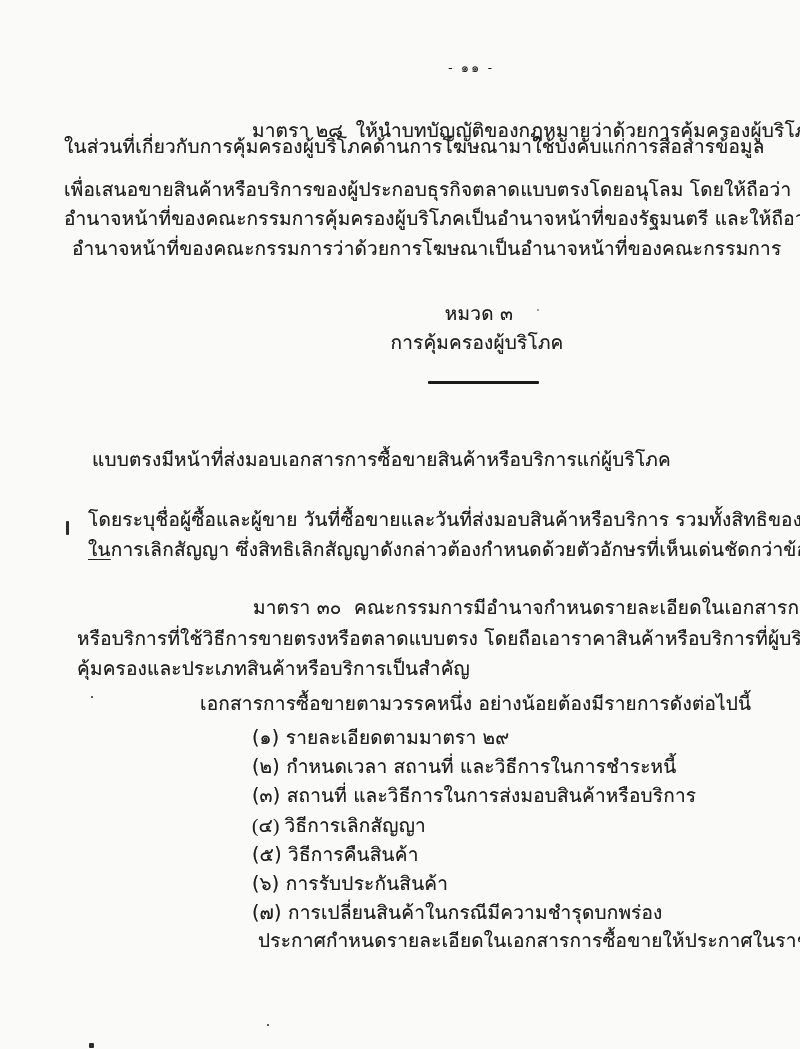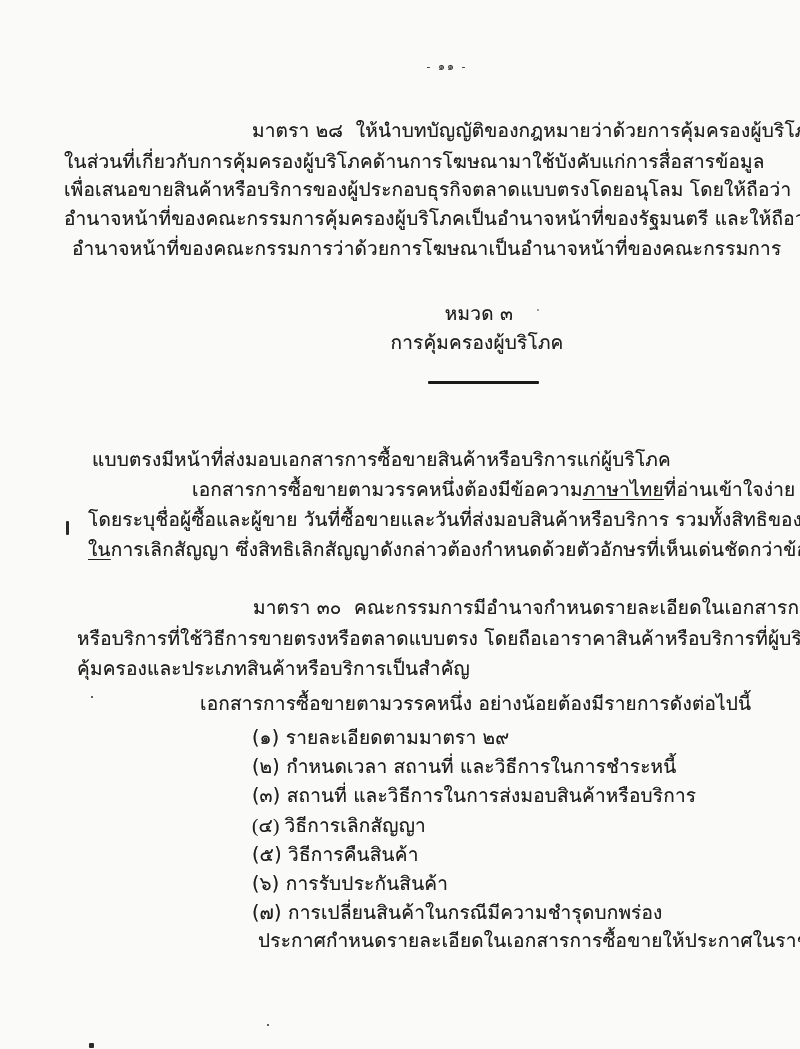--- a/index.html
+++ b/index.html
@@ -15,21 +15,21 @@
   }
   .tline{
     position:absolute;
     white-space:pre;
     font-size:19px;line-height:23px;
     letter-spacing:.2px;
     text-shadow:0 0 .6px rgba(20,20,20,.55);
   }
   .u{text-decoration:underline;text-underline-offset:3px;}
   .centered{transform:translateX(-50%);}
-  #pageno{position:absolute;top:57px;left:447px;font-size:11px;letter-spacing:2px;}
+  #pageno{position:absolute;top:57px;left:471px;font-size:13px;letter-spacing:2px;}
   #h-chapter{position:absolute;top:302px;left:479px;}
   #h-title{position:absolute;top:331px;left:477px;}
   #rule{
     position:absolute;top:381px;left:428px;width:111px;height:3px;
     background:#1a1a1a;border-radius:1px;
   }
   .artifact{position:absolute;background:#2b2b2b;}
   #tick-left{top:521px;left:66px;width:3px;height:14px;border-radius:1px;}
   #speck-bl{top:1043px;left:89px;width:5px;height:5px;border-radius:1px;}
   #speck-b2{top:1024px;left:267px;width:2px;height:2px;border-radius:50%;}
@@ -41,26 +41,25 @@
 
 <div class="sheet">
   <div id="pageno" class="centered">- ๑๑ -</div>
 
   <div id="h-chapter" class="centered tline">หมวด ๓</div>
   <div id="h-title" class="centered tline">การคุ้มครองผู้บริโภค</div>
   <div id="rule"></div>
 
   <div id="body-lines" style="position:absolute;inset:0;">
       <div class="tline" style="top: 119px; left: 252px;"><span>มาตรา ๒๘  ให้นำบทบัญญัติของกฎหมายว่าด้วยการคุ้มครองผู้บริโภค</span></div>
-      <div class="tline" style="top: 150px; left: 64px;"><span>ในส่วนที่เกี่ยวกับการคุ้มครองผู้บริโภคด้านการโฆษณามาใช้บังคับแก่การสื่อสารข้อมูล</span></div>
+      <div class="tline" style="top: 135px; left: 64px;"><span>ในส่วนที่เกี่ยวกับการคุ้มครองผู้บริโภคด้านการโฆษณามาใช้บังคับแก่การสื่อสารข้อมูล</span></div>
       <div class="tline" style="top: 177.8px; left: 64px;"><span>เพื่อเสนอขายสินค้าหรือบริการของผู้ประกอบธุรกิจตลาดแบบตรงโดยอนุโลม โดยให้ถือว่า</span></div>
       <div class="tline" style="top: 207.2px; left: 64px;"><span>อำนาจหน้าที่ของคณะกรรมการคุ้มครองผู้บริโภคเป็นอำนาจหน้าที่ของรัฐมนตรี และให้ถือว่า</span></div>
       <div class="tline" style="top: 236.6px; left: 72px;"><span>อำนาจหน้าที่ของคณะกรรมการว่าด้วยการโฆษณาเป็นอำนาจหน้าที่ของคณะกรรมการ</span></div>
       <div class="tline" style="top: 448px; left: 92px;"><span>แบบตรงมีหน้าที่ส่งมอบเอกสารการซื้อขายสินค้าหรือบริการแก่ผู้บริโภค</span></div>
-      <div class="tline" style="top: 478px; left: 192px;"><span>เอกสารการซื้อขายตามวรรคหนึ่งต้องมีข้อความ</span><span class="u">ภาษาไทย</span><span>ที่อ่านเข้าใจง่าย</span></div>
       <div class="tline" style="top: 508px; left: 88px;"><span>โดยระบุชื่อผู้ซื้อและผู้ขาย วันที่ซื้อขายและวันที่ส่งมอบสินค้าหรือบริการ รวมทั้งสิทธิของผู้บริโภค</span></div>
       <div class="tline" style="top: 538px; left: 88px;"><span class="u">ใน</span><span>การเลิกสัญญา ซึ่งสิทธิเลิกสัญญาดังกล่าวต้องกำหนดด้วยตัวอักษรที่เห็นเด่นชัดกว่าข้อความทั่วไป</span></div>
       <div class="tline" style="top: 596px; left: 253px;"><span>มาตรา ๓๐  คณะกรรมการมีอำนาจกำหนดรายละเอียดในเอกสารการซื้อขายสินค้า</span></div>
       <div class="tline" style="top: 626.5px; left: 77px;"><span>หรือบริการที่ใช้วิธีการขายตรงหรือตลาดแบบตรง โดยถือเอาราคาสินค้าหรือบริการที่ผู้บริโภคได้รับการ</span></div>
       <div class="tline" style="top: 657px; left: 77px;"><span>คุ้มครองและประเภทสินค้าหรือบริการเป็นสำคัญ</span></div>
       <div class="tline" style="top: 692px; left: 200px;"><span>เอกสารการซื้อขายตามวรรคหนึ่ง อย่างน้อยต้องมีรายการดังต่อไปนี้</span></div>
       <div class="tline" style="top: 726px; left: 252px;"><span>(๑) รายละเอียดตามมาตรา ๒๙</span></div>
       <div class="tline" style="top: 755.2px; left: 252px;"><span>(๒) กำหนดเวลา สถานที่ และวิธีการในการชำระหนี้</span></div>
       <div class="tline" style="top: 784.4px; left: 252px;"><span>(๓) สถานที่ และวิธีการในการส่งมอบสินค้าหรือบริการ</span></div>
       <div class="tline" style="top: 813.6px; left: 252px; font-family: Liberation Serif, serif;"><span>(๔) วิธีการเลิกสัญญา</span></div>

